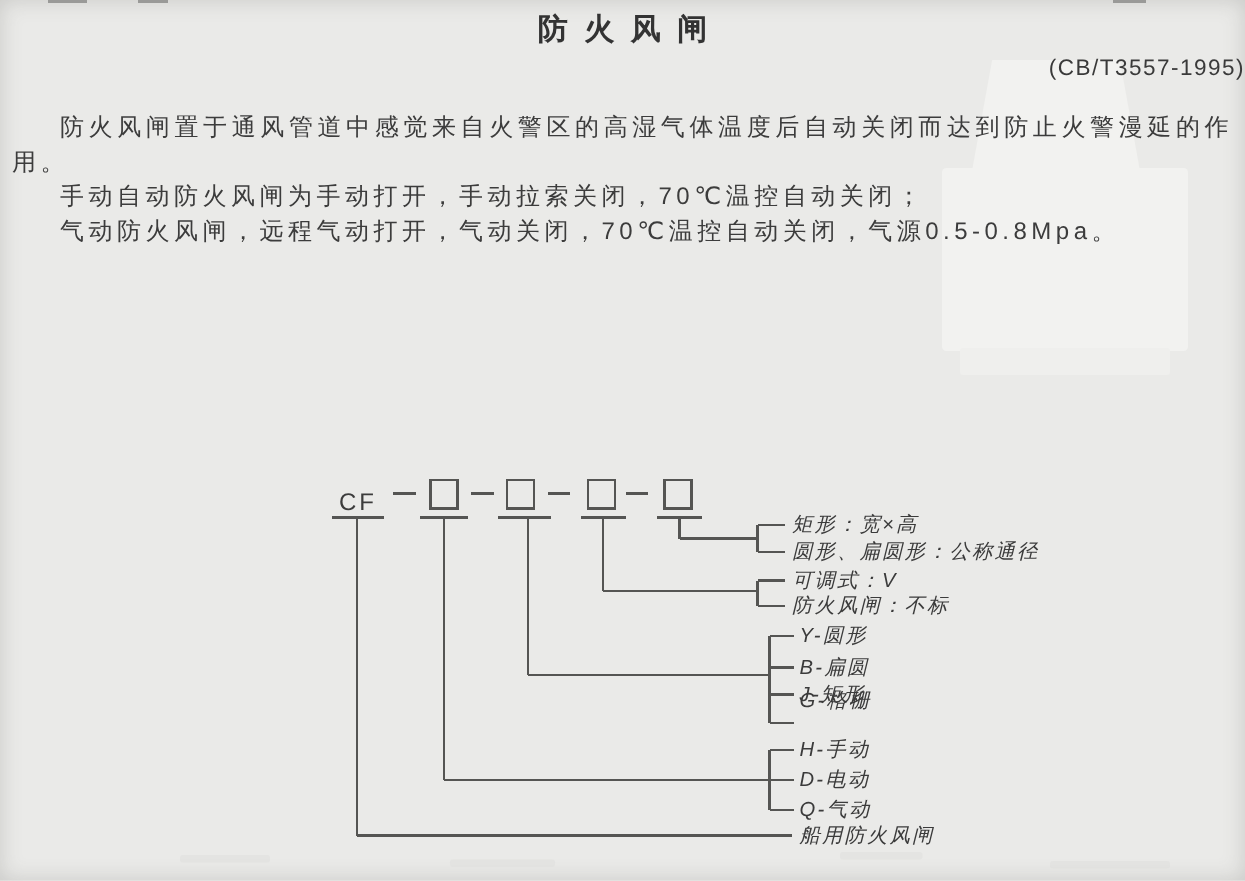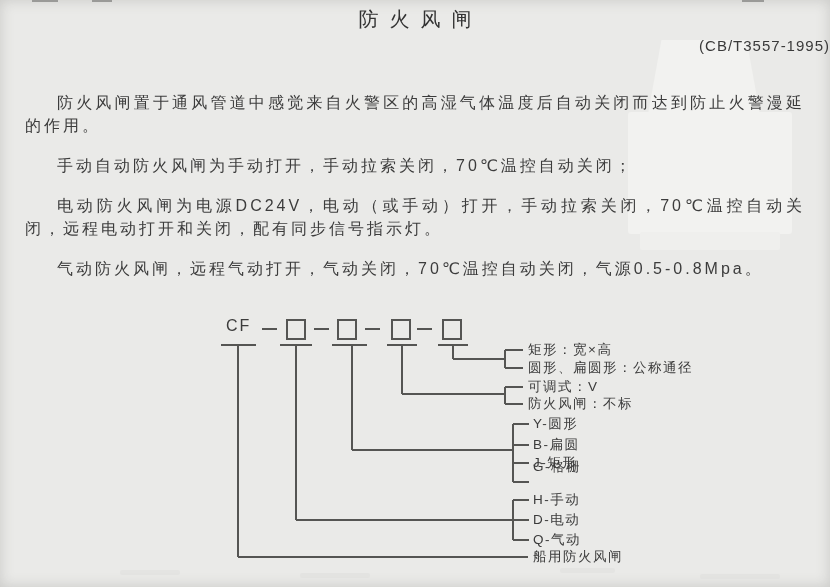--- a/index.html
+++ b/index.html
@@ -13,44 +13,44 @@
   
   .wm{position:absolute;background:#f2f2f0;}
   .wm-top{left:648px;top:40px;width:112px;height:74px;clip-path:polygon(12% 0,88% 0,100% 100%,0 100%);}
   .wm-body{left:628px;top:112px;width:164px;height:122px;border-radius:3px;}
   .wm-foot{left:640px;top:232px;width:140px;height:18px;border-radius:2px;background:#efefed;}
   .smudge{position:absolute;background:#dededc;border-radius:2px;opacity:.55;}
   .mark{position:absolute;background:#9a9a98;}
   
   .title{
     position:absolute;left:0;top:6px;width:830px;margin:0;
-    text-align:center;font-size:20px;font-weight:normal;
+    text-align:center;font-size:20px;font-weight:bold;
     letter-spacing:11px;text-indent:11px;color:#333;
   }
   .subtitle{
     position:absolute;left:0;top:37px;width:830px;
     text-align:right;font-size:15px;letter-spacing:1px;color:#3a3a3a;
   }
   
   .body-text{
     position:absolute;left:8px;top:74px;width:814px;
     font-size:16px;line-height:23px;letter-spacing:3px;
     text-align:justify;text-justify:inter-ideograph;color:#3c3c3c;
   }
-  .body-text p{margin:17px;text-indent:2em;}
+  .body-text p{margin:0;text-indent:2em;}
   
   .diagram{position:absolute;left:0;top:315px;width:830px;height:272px;}
   .diagram svg{position:absolute;left:0;top:0;}
   .cf{
-    position:absolute;left:226px;top:2px;
+    position:absolute;left:226px;top:12px;
     font-size:16px;letter-spacing:2px;color:#3c3c3c;
   }
   .dlabel{
     position:absolute;white-space:nowrap;
-    font-size:13.5px;letter-spacing:1.5px;line-height:18px;color:#3b3b3b;
+    font-size:13.5px;letter-spacing:1.5px;line-height:18px;color:#3b3b3b;font-style:italic;
   }
 </style>
 </head>
 <body>
 
 <div class="page">
 
   <div class="wm wm-top"></div>
   <div class="wm wm-body"></div>
   <div class="wm wm-foot"></div>
@@ -61,21 +61,20 @@
   <div class="smudge" style="left:300px;top:573px;width:70px;height:5px;"></div>
   <div class="smudge" style="left:560px;top:568px;width:55px;height:5px;"></div>
   <div class="smudge" style="left:700px;top:574px;width:80px;height:5px;"></div>
 
   <h1 class="title">防火风闸</h1>
   <div class="subtitle">(CB/T3557-1995)</div>
 
   <div class="body-text">
     <p>防火风闸置于通风管道中感觉来自火警区的高湿气体温度后自动关闭而达到防止火警漫延的作用。</p>
     <p>手动自动防火风闸为手动打开，手动拉索关闭，70℃温控自动关闭；</p>
-    <p>电动防火风闸为电源DC24V，电动（或手动）打开，手动拉索关闭，70℃温控自动关闭，远程电动打开和关闭，配有同步信号指示灯。</p>
     <p>气动防火风闸，远程气动打开，气动关闭，70℃温控自动关闭，气源0.5-0.8Mpa。</p>
   </div>
 
   <div class="diagram">
     <svg width="830" height="272" viewBox="0 0 830 272" fill="none" stroke="#555553" stroke-width="1.4" shape-rendering="crispEdges">
 
       <path d="M262 14 H277 M314 14 H329 M365 14 H380 M417 14 H432"></path>
 
       <rect x="287" y="5" width="18" height="19"></rect>
       <rect x="338" y="5" width="18" height="19"></rect>

